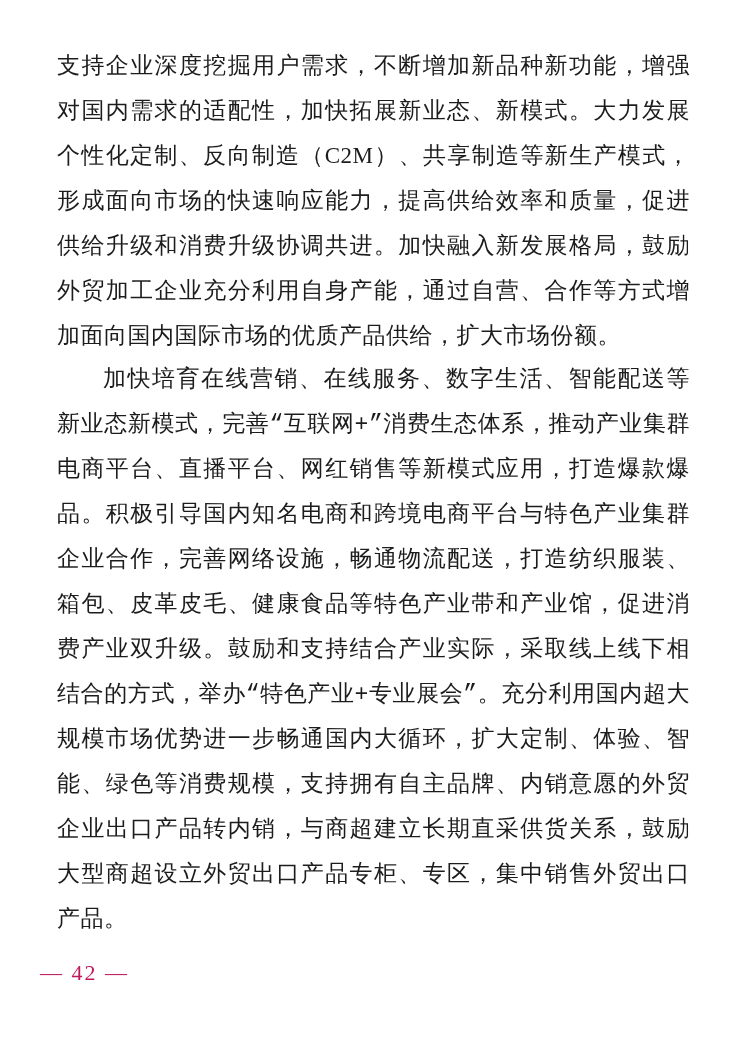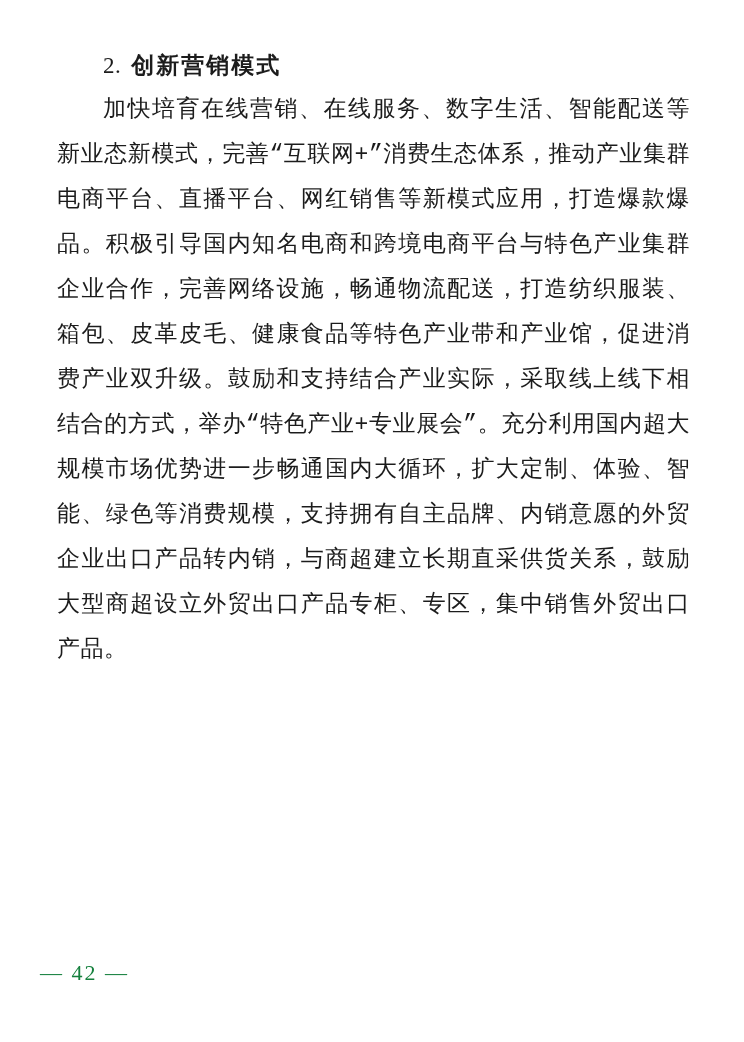--- a/index.html
+++ b/index.html
@@ -48,34 +48,32 @@
     font-weight: bold;
     letter-spacing: 2px;
   }
   .footer {
     position: absolute;
     left: 40px;
     top: 958px;
     font-size: 22px;
     line-height: 30px;
     letter-spacing: 2px;
-    color: #15803d;
+    color: #be185d;
   }
 </style>
 </head>
 <body>
 
 <div class="page">
 
   <div class="content">
 
+    <p class="para">支持企业深度挖掘用户需求，不断增加新品种新功能，增强对国内需求的适配性，加快拓展新业态、新模式。大力发展个性化定制、反向制造（C2M）、共享制造等新生产模式，形成面向市场的快速响应能力，提高供给效率和质量，促进供给升级和消费升级协调共进。加快融入新发展格局，鼓励外贸加工企业充分利用自身产能，通过自营、合作等方式增加面向国内国际市场的优质产品供给，扩大市场份额。</p>
 
-    <p class="heading">
-      <span class="num">2.</span><span class="title">创新营销模式</span>
-    </p>
 
     <p class="para indent">加快培育在线营销、在线服务、数字生活、智能配送等新业态新模式，完善“互联网+”消费生态体系，推动产业集群电商平台、直播平台、网红销售等新模式应用，打造爆款爆品。积极引导国内知名电商和跨境电商平台与特色产业集群企业合作，完善网络设施，畅通物流配送，打造纺织服装、箱包、皮革皮毛、健康食品等特色产业带和产业馆，促进消费产业双升级。鼓励和支持结合产业实际，采取线上线下相结合的方式，举办“特色产业+专业展会”。充分利用国内超大规模市场优势进一步畅通国内大循环，扩大定制、体验、智能、绿色等消费规模，支持拥有自主品牌、内销意愿的外贸企业出口产品转内销，与商超建立长期直采供货关系，鼓励大型商超设立外贸出口产品专柜、专区，集中销售外贸出口产品。</p>
 
   </div>
 
   <div class="footer">— 42 —</div>
 
 </div>
 
 </body></html>

